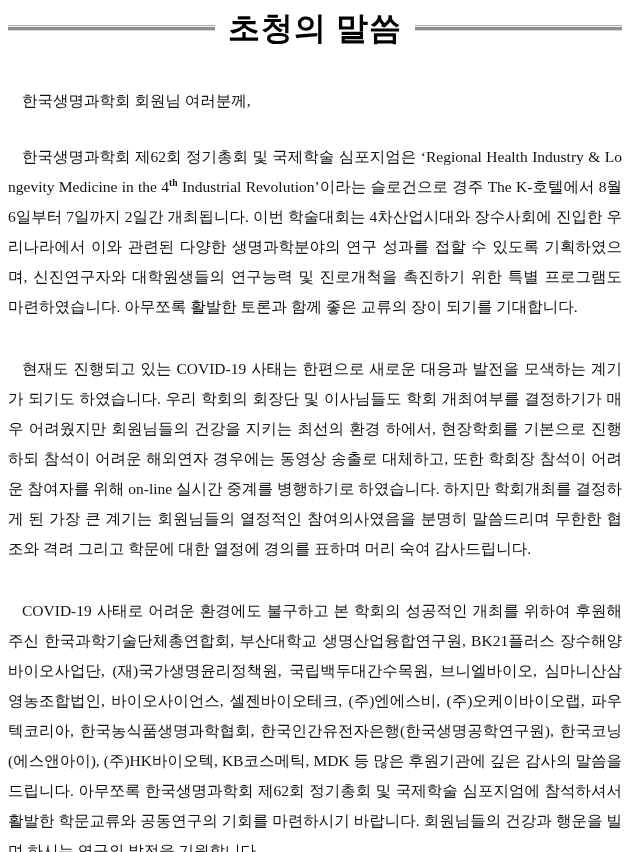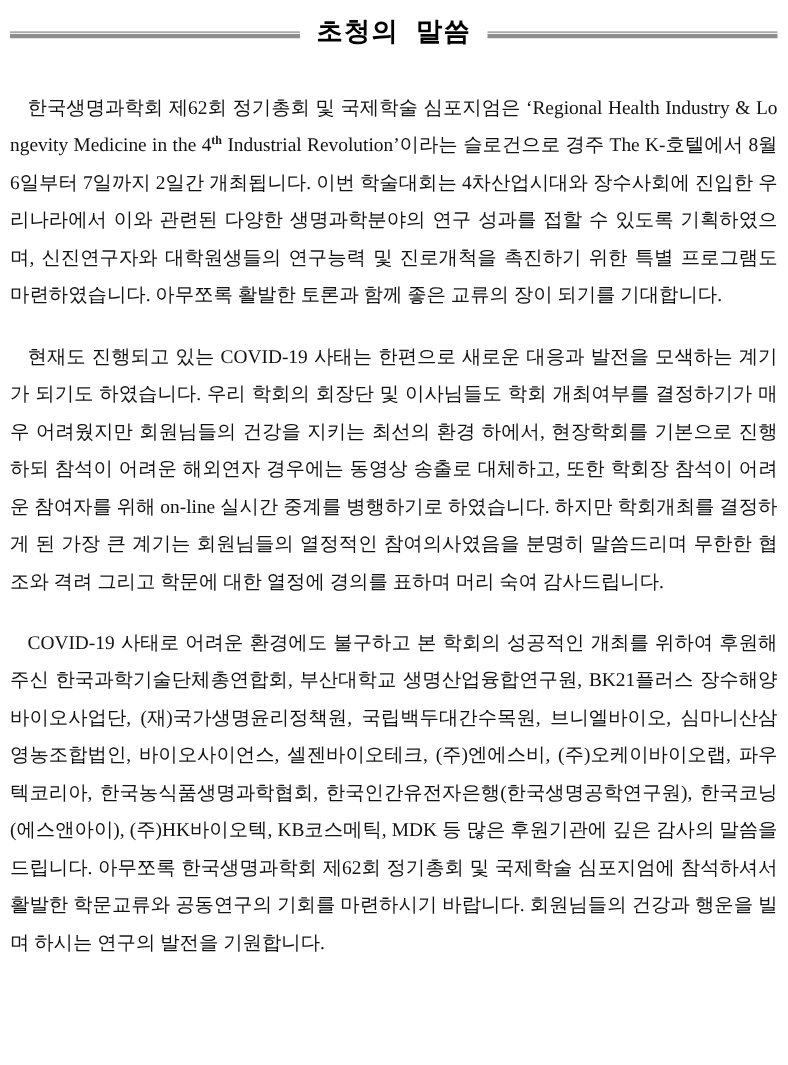--- a/index.html
+++ b/index.html
@@ -28,23 +28,23 @@
     background: linear-gradient(
       to bottom,
       #ababab 0px, #ababab 1px,
       #f0f0f0 1px, #f0f0f0 2px,
       #8e8e8e 2px, #8e8e8e 5px,
       #d8d8d8 5px, #d8d8d8 6px
     );
   }
   .page-title {
     margin: 0;
-    font-family: Liberation Mono, monospace;
+    font-family: Liberation Serif, serif;
     font-weight: 800;
-    font-size: 21px;
+    font-size: 32px;
     line-height: 36px;
     letter-spacing: 1px;
     color: #000000;
     white-space: nowrap;
   }
   .letter {
     margin: 0 8px;
     font-size: 15.5px;
     line-height: 30px;
     text-align: justify;
@@ -53,21 +53,21 @@
   .greeting {
     margin: 40px 0 0 0;
     text-indent: 14px;
     text-align: left;
   }
   .para {
     margin: 26px 0 0 0;
     text-indent: 14px;
   }
   .para + .para {
-    margin-top: 19px;
+    margin-top: 32px;
   }
   sup {
     font-size: 0.62em;
     vertical-align: super;
     line-height: 0;
     font-weight: bold;
   }
 </style>
 </head>
 <body>
@@ -75,20 +75,21 @@
 <div class="page">
 
   <div class="title-bar">
     <div class="title-rule"></div>
     <h1 class="page-title">초청의 말씀</h1>
     <div class="title-rule"></div>
   </div>
 
   <div class="letter">
 
+    <p class="greeting">한국생명과학회 회원님 여러분께,</p>
 
     <p class="para"><span>한국생명과학회 제62회 정기총회 및 국제학술 심포지엄은 ‘Regional Health Industry &amp; Longevity Medicine in the 4</span><sup>th</sup><span> Industrial Revolution’이라는 슬로건으로 경주 The K-호텔에서 8월 6일부터 7일까지 2일간 개최됩니다. 이번 학술대회는 4차산업시대와 장수사회에 진입한 우리나라에서 이와 관련된 다양한 생명과학분야의 연구 성과를 접할 수 있도록 기획하였으며, 신진연구자와 대학원생들의 연구능력 및 진로개척을 촉진하기 위한 특별 프로그램도 마련하였습니다. 아무쪼록 활발한 토론과 함께 좋은 교류의 장이 되기를 기대합니다.</span></p>
 
     <p class="para">현재도 진행되고 있는 COVID-19 사태는 한편으로 새로운 대응과 발전을 모색하는 계기가 되기도 하였습니다. 우리 학회의 회장단 및 이사님들도 학회 개최여부를 결정하기가 매우 어려웠지만 회원님들의 건강을 지키는 최선의 환경 하에서, 현장학회를 기본으로 진행하되 참석이 어려운 해외연자 경우에는 동영상 송출로 대체하고, 또한 학회장 참석이 어려운 참여자를 위해 on-line 실시간 중계를 병행하기로 하였습니다. 하지만 학회개최를 결정하게 된 가장 큰 계기는 회원님들의 열정적인 참여의사였음을 분명히 말씀드리며 무한한 협조와 격려 그리고 학문에 대한 열정에 경의를 표하며 머리 숙여 감사드립니다.</p>
 
     <p class="para">COVID-19 사태로 어려운 환경에도 불구하고 본 학회의 성공적인 개최를 위하여 후원해주신 한국과학기술단체총연합회, 부산대학교 생명산업융합연구원, BK21플러스 장수해양바이오사업단, (재)국가생명윤리정책원, 국립백두대간수목원, 브니엘바이오, 심마니산삼영농조합법인, 바이오사이언스, 셀젠바이오테크, (주)엔에스비, (주)오케이바이오랩, 파우텍코리아, 한국농식품생명과학협회, 한국인간유전자은행(한국생명공학연구원), 한국코닝(에스앤아이), (주)HK바이오텍, KB코스메틱, MDK 등 많은 후원기관에 깊은 감사의 말씀을 드립니다. 아무쪼록 한국생명과학회 제62회 정기총회 및 국제학술 심포지엄에 참석하셔서 활발한 학문교류와 공동연구의 기회를 마련하시기 바랍니다. 회원님들의 건강과 행운을 빌며 하시는 연구의 발전을 기원합니다.</p>
 
   </div>
 </div>
 

